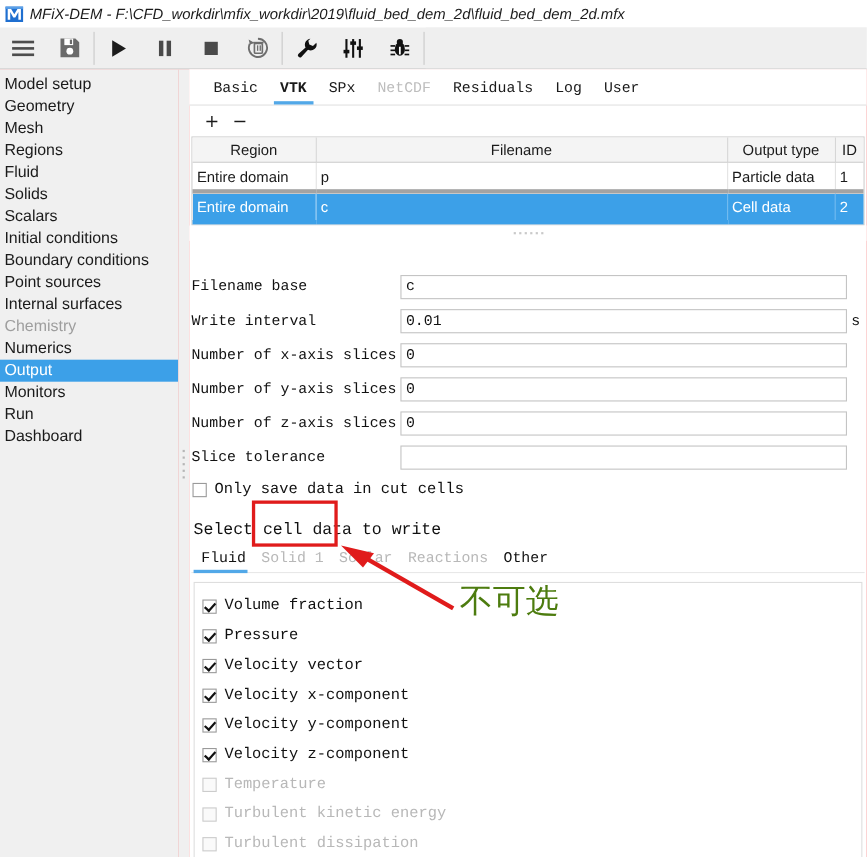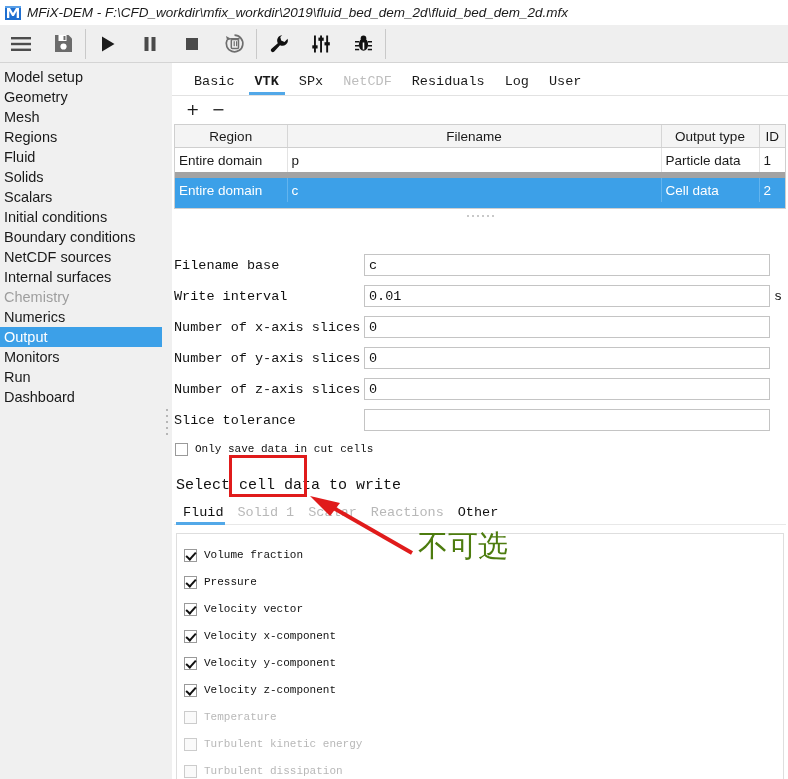--- a/index.html
+++ b/index.html
@@ -222,21 +222,21 @@
     border-right: 1px solid #d6d6d6;
     border-bottom: 1px solid #cfcfcf;
     color: #1a1a1a;
     text-align: center;
     padding: 0 4px;
   }
   table.vtk-table th:last-child { border-right: none; }
   table.vtk-table td {
     height: 24px;
     border-right: 1px solid #e3e3e3;
-    border-bottom: 6px solid #a3a3a3;
+    border-bottom: 4px solid #a3a3a3;
     padding: 0 4px;
     color: #1a1a1a;
     white-space: nowrap;
     overflow: hidden;
   }
   table.vtk-table td:last-child { border-right: none; }
   table.vtk-table tr.sel td {
     background: #3ca0e8;
     color: #ffffff;
     border-right-color: #63b4ee;
@@ -331,21 +331,21 @@
     border: solid #111;
     border-width: 0 2px 2px 0;
     transform: rotate(42deg);
   }
   .cbox.dim {
     border-color: #cccccc;
     background: #fafafa;
   }
   .chk-label {
     font-family: "Liberation Mono", monospace;
-    font-size: 11px;
+    font-size: 14px;
     color: #111;
     white-space: nowrap;
   }
   .chk-label.dim { color: #b8b8b8; }
 
   
   .section-head {
     font-family: "Liberation Mono", monospace;
     font-size: 15px;
     font-weight: normal;
@@ -518,21 +518,21 @@
     <div class="sidebar">
       <div class="nav-item">Model setup</div>
       <div class="nav-item">Geometry</div>
       <div class="nav-item">Mesh</div>
       <div class="nav-item">Regions</div>
       <div class="nav-item">Fluid</div>
       <div class="nav-item">Solids</div>
       <div class="nav-item">Scalars</div>
       <div class="nav-item">Initial conditions</div>
       <div class="nav-item">Boundary conditions</div>
-      <div class="nav-item">NetCDF sources</div>
+      <div class="nav-item">Point sources</div>
       <div class="nav-item">Internal surfaces</div>
       <div class="nav-item disabled">Chemistry</div>
       <div class="nav-item">Numerics</div>
       <div class="nav-item selected">Output</div>
       <div class="nav-item">Monitors</div>
       <div class="nav-item">Run</div>
       <div class="nav-item">Dashboard</div>
     </div>
 
     <div class="v-splitter">

